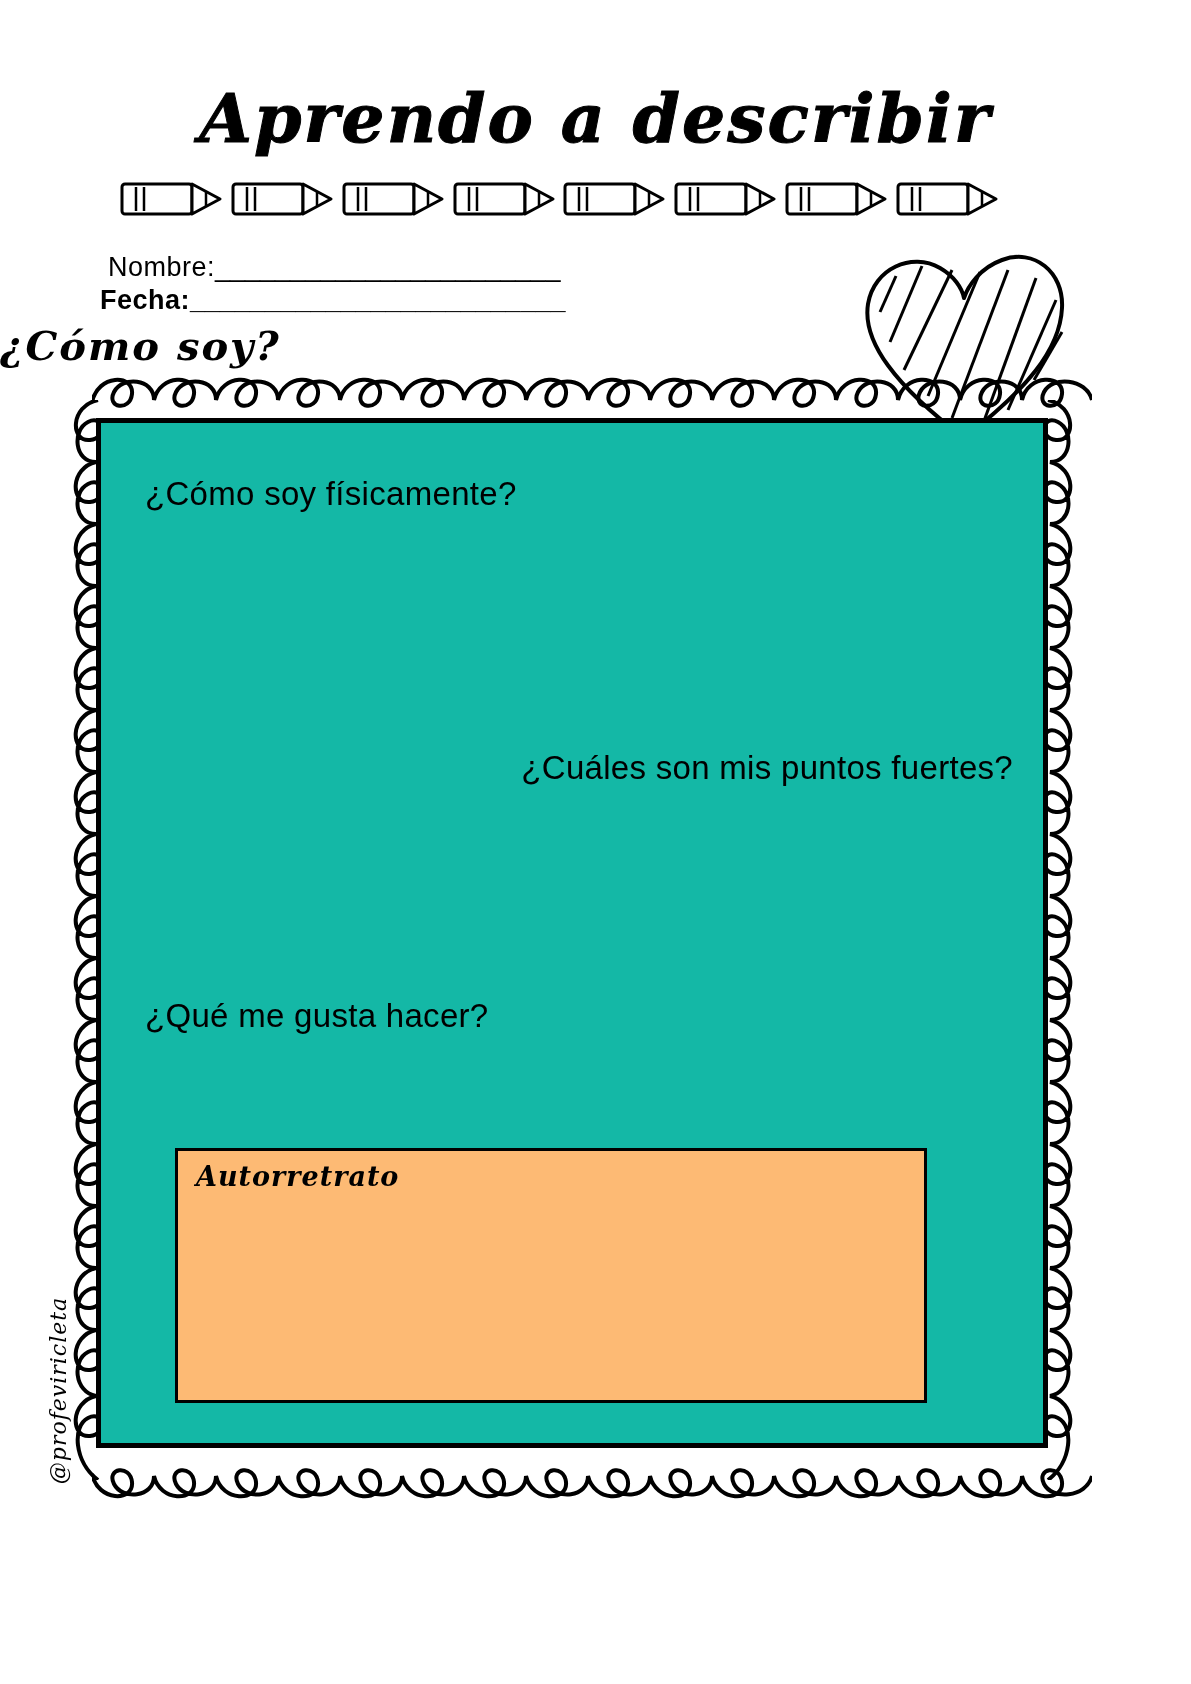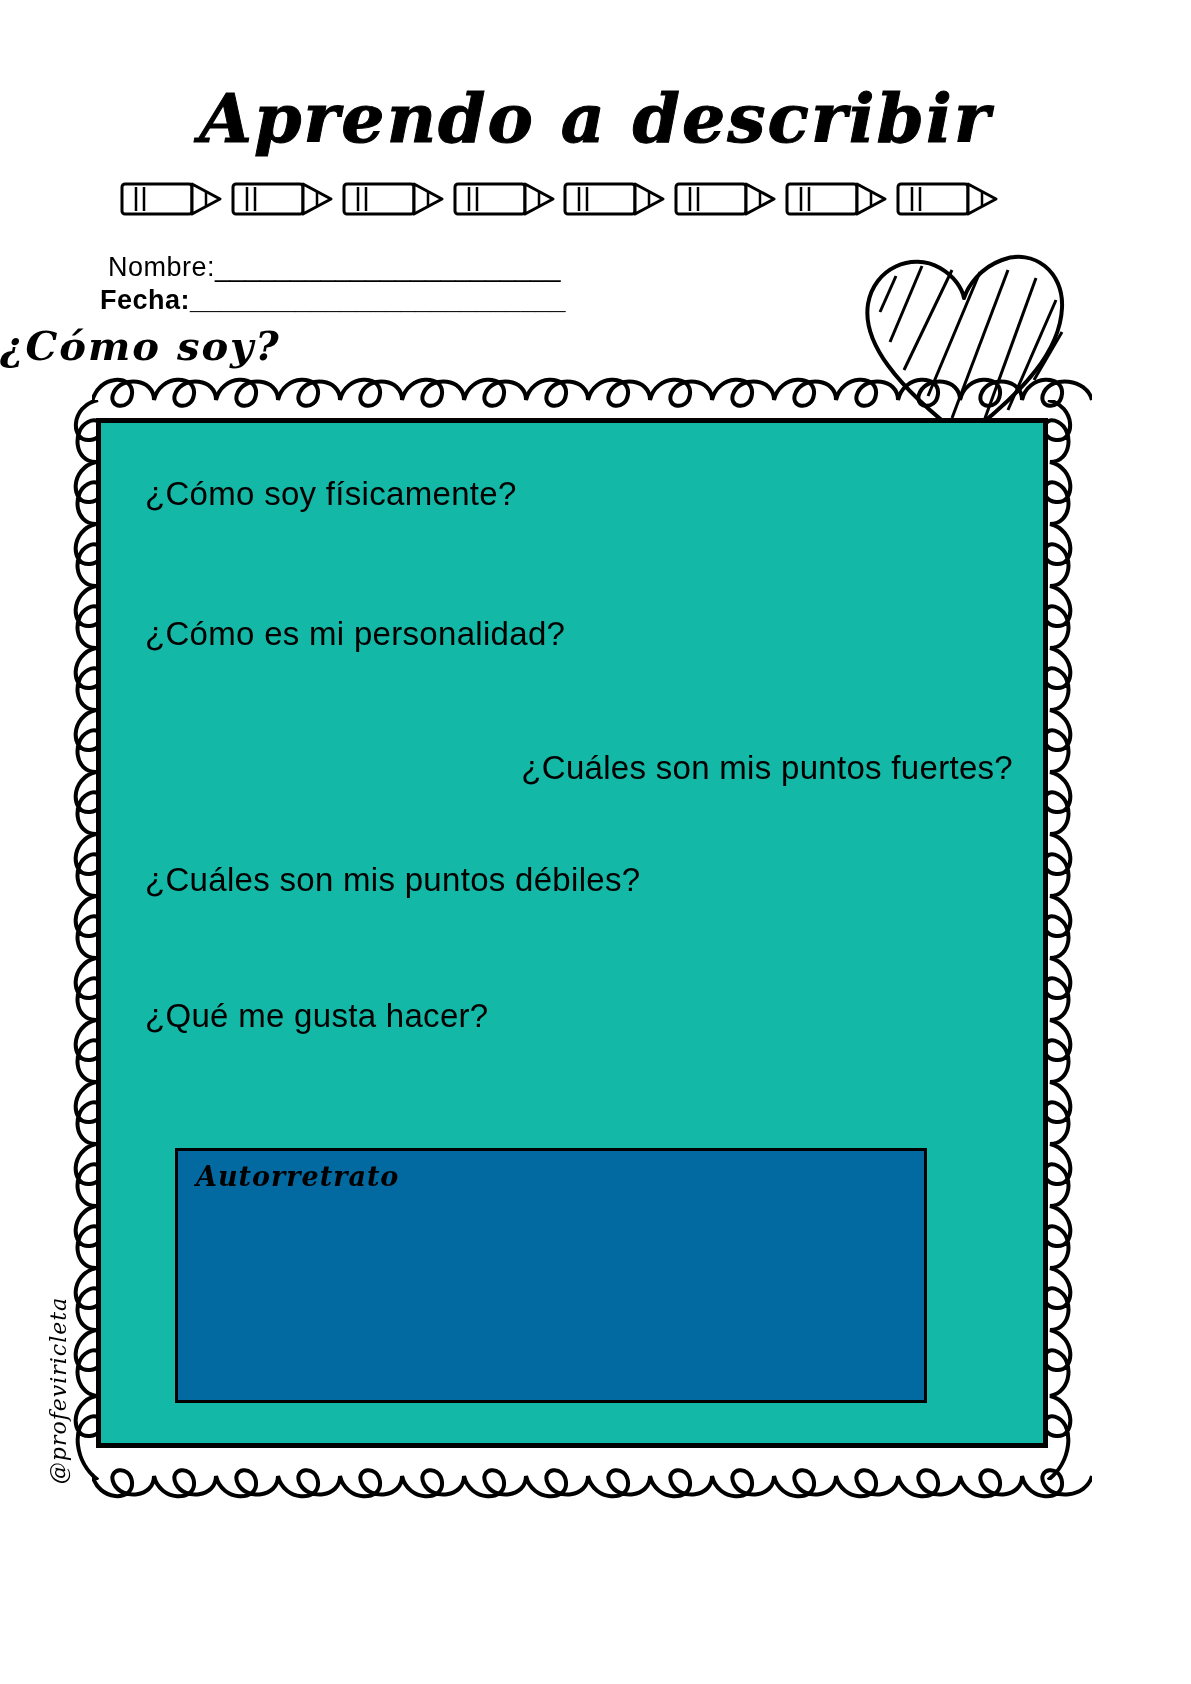--- a/index.html
+++ b/index.html
@@ -150,21 +150,21 @@
 
   
   .portrait-box {
     position: absolute;
     left: 175px;
     top: 1148px;
     width: 752px;
     height: 255px;
     border: 3px solid #000;
     box-sizing: border-box;
-    background: #0369a1;
+    background: #fdba74;
   }
   .portrait-label {
     position: absolute;
     left: 18px;
     top: 10px;
     font-family: "DejaVu Serif", serif;
     font-style: italic;
     font-weight: bold;
     font-size: 27px;
     letter-spacing: 1px;
@@ -377,37 +377,27 @@
 </div>
 
 <div class="main-box">
 
   <div class="qblock" style="top:52px;">
     <div class="qtext">¿Cómo soy físicamente?</div>
     <div class="dash-line">______________________________________________________________________</div>
     <div class="dash-line">______________________________________________________________________</div>
   </div>
 
-  <div class="qblock" style="top:192px;">
-    <div class="qtext">¿Cómo es mi personalidad?</div>
-    <div class="dash-line">______________________________________________________________________</div>
-    <div class="dash-line">______________________________________________________________________</div>
-  </div>
 
   <div class="qblock" style="top:326px;text-align:right;">
     <div class="qtext">¿Cuáles son mis puntos fuertes?</div>
     <div class="dash-line">______________________________________________________________________</div>
     <div class="dash-line">______________________________________________________________________</div>
   </div>
 
-  <div class="qblock" style="top:438px;">
-    <div class="qtext">¿Cuáles son mis puntos débiles?</div>
-    <div class="dash-line">______________________________________________________________________</div>
-    <div class="dash-line">______________________________________________________________________</div>
-  </div>
 
   <div class="qblock" style="top:574px;">
     <div class="qtext">¿Qué me gusta hacer?</div>
     <div class="dash-line">______________________________________________________________________</div>
     <div class="dash-line">______________________________________________________________________</div>
     <div class="dash-line">______________________________________________________________________</div>
   </div>
 </div>
 
 <div class="portrait-box">

